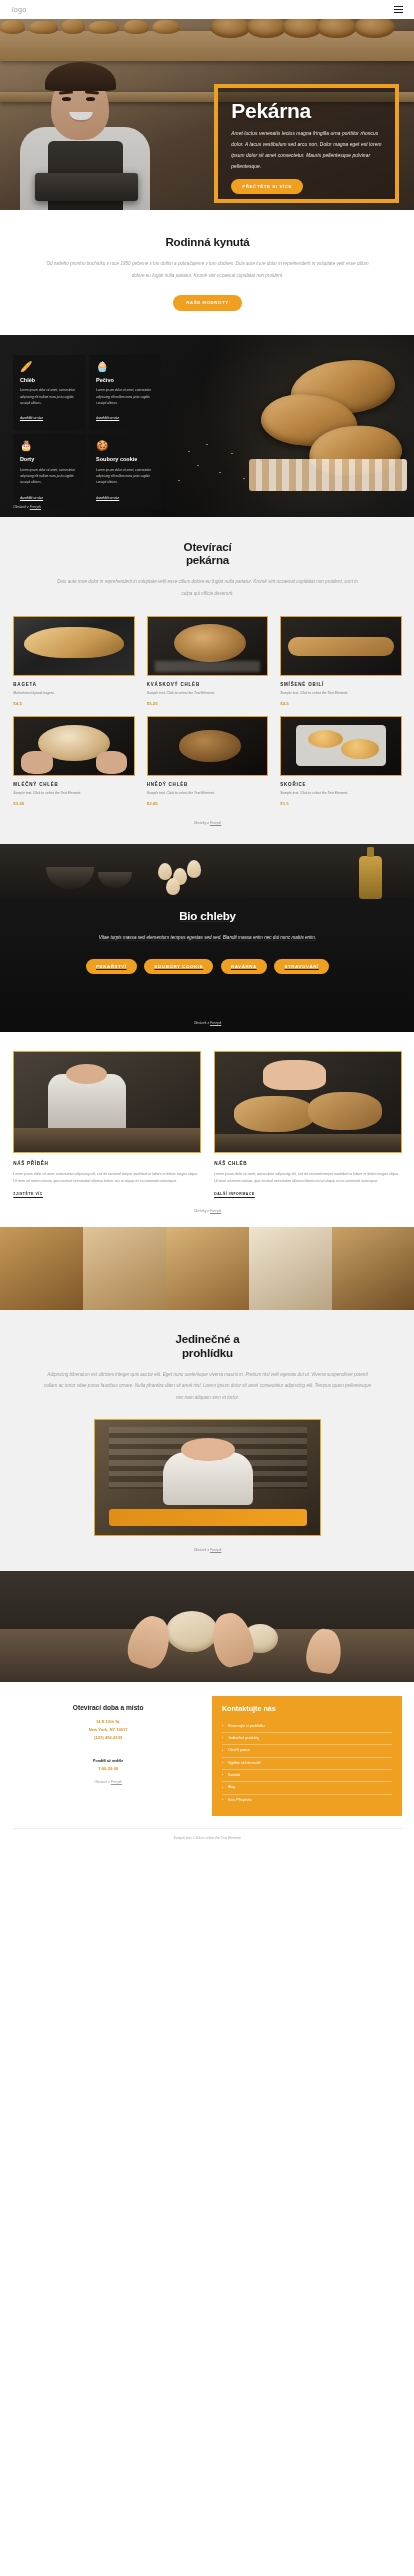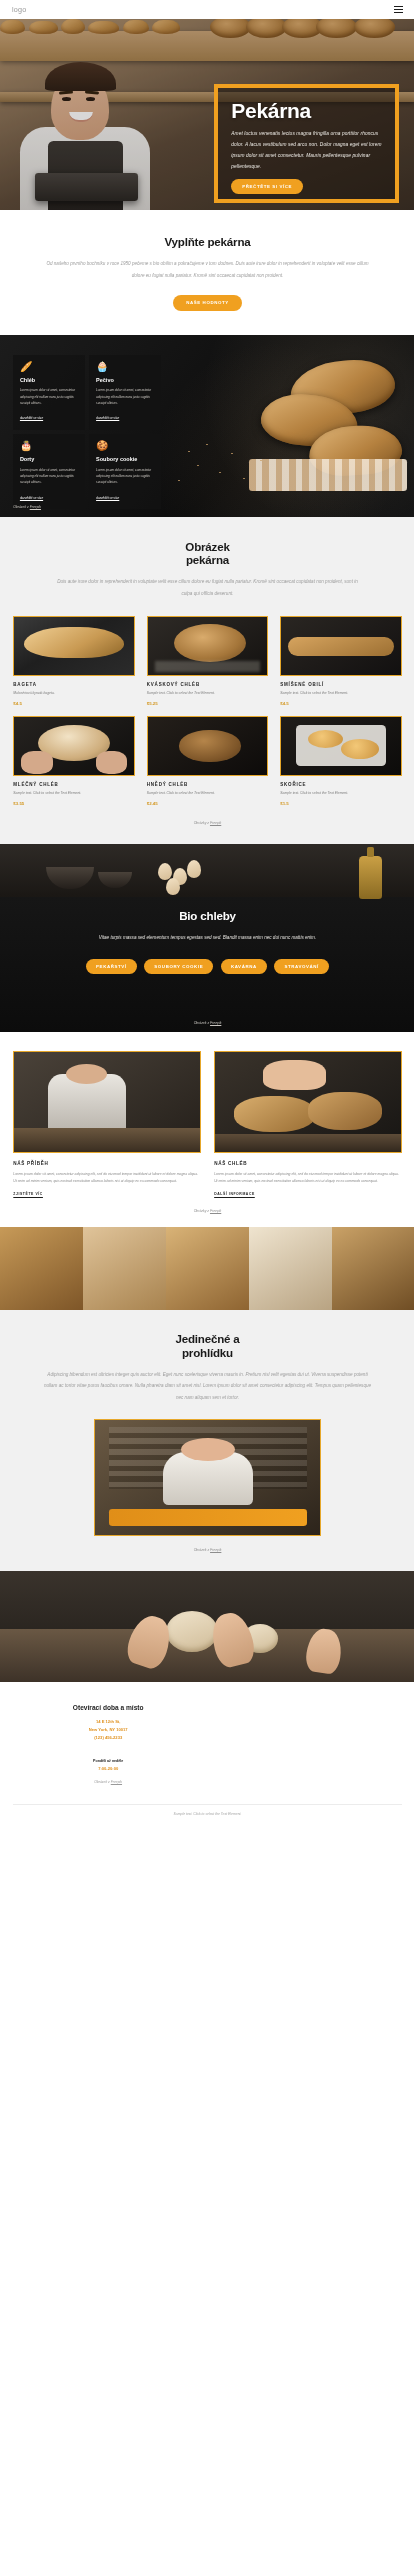--- a/index.html
+++ b/index.html
@@ -199,20 +199,21 @@
   .products .credit-row {
     text-align:center; margin-top:14.4px;
     font-size:3.4px; font-style:italic; color:#8d8d8d;
   }
   .products .credit-row b { font-weight:400; text-decoration:underline; }
 
   
   .bio {
     position:relative; height:188px; overflow:hidden;
     background:linear-gradient(180deg,#1a1a1a,#0c0c0c);
+    text-decoration:underline;
   }
   .bio .scene { position:absolute; inset:0; }
   .bio .counter {
     position:absolute; left:0; right:0; top:0; height:53px;
     background:linear-gradient(180deg,#2e2a26,#1a1714);
   }
   .bio .egg {
     position:absolute; width:14.4px;height:17.7px;border-radius:50% 50% 50% 50%/58% 58% 42% 42%;
     background:linear-gradient(160deg,#f3e2c5,#d4bb94);
   }
@@ -380,21 +381,21 @@
     <div class="hero-overlay"></div>
 
     <div class="hero-frame">
       <div class="hero-title">Pekárna</div>
       <div class="hero-copy">Amet luctus venenatis lectus magna fringilla urna porttitor rhoncus dolor. A lacus vestibulum sed arcu non. Dolor magna eget est lorem ipsum dolor sit amet consectetur. Mauris pellentesque pulvinar pellentesque.</div>
       <button class="btn-pill">PŘEČTĚTE SI VÍCE</button>
     </div>
   </div>
 
   <div class="family">
-    <div class="h2">Vyplňte pekárna</div>
+    <div class="h2">Rodinná kynutá</div>
     <div class="lede">Od našeho prvního bochníku v roce 1950 pečeme s bio obilím a pokračujeme v tom dodnes. Duis aute irure dolor in reprehenderit in voluptate velit esse cillum dolore eu fugiat nulla pariatur. Kromě sint occaecat cupidatat non proident.</div>
     <div><button class="btn-pill">NAŠE HODNOTY</button></div>
   </div>
 
   <div class="darksec">
     <div class="bgimg">
       <div class="bread-big">
         <div class="sl s1"></div>
           <div class="sl s2"></div>
           <div class="sl s3"></div>
@@ -440,21 +441,21 @@
     </div>
 
     <div class="credit">
       <span>Obrázek z </span><b>Freepik</b>
     </div>
   </div>
 
   <div class="products">
     <div class="head">
       <div class="h2">
-        <span>Obrázek</span><br>
+        <span>Otevírací</span><br>
         <span>pekárna</span>
       </div>
       <div class="lede">Duis aute irure dolor in reprehenderit in voluptate velit esse cillum dolore eu fugiat nulla pariatur. Kromě sint occaecat cupidatat non proident, sunt in culpa qui officia deserunt.</div>
     </div>
 
     <div class="pgrid">
       <div class="pcard">
         <div class="thumb">
             <div class="inner" style="background:linear-gradient(150deg,#3b3b3b,#1f1f1f 45%,#2b2b2b)">
               <div style="position:absolute;left:8%;top:18%;width:84%;height:52%;border-radius:44% 44% 40% 40%/56% 56% 44% 44%;background:linear-gradient(150deg,#f0cf94,#c99a53 58%,#8e6628)"></div>
@@ -629,19 +630,31 @@
         <div class="hline">New York, NY 10017</div>
         <div class="hline">(123) 456-2233</div>
         <div class="hsub">&nbsp;</div>
         <div class="hlabel">Pondělí až neděle</div>
         <div class="htime">7:00-20:00</div>
         <div class="hcredit">
           <span>Obrázek z </span><b>Freepik</b>
         </div>
       </div>
 
+      <div class="contactbox">
+        <h3>Kontaktujte nás</h3>
+        <ul class="clist">
+          <li>Rezervujte si prohlídku</li>
+          <li>Jedinečné produkty</li>
+          <li>Otevřít pozice</li>
+          <li>Vyplňte náš formulář</li>
+          <li>Kontakt</li>
+          <li>Blog</li>
+          <li>Kurz Příspěvků</li>
+        </ul>
+      </div>
     </div>
 
     <div class="bottombar">Sample text. Click to select the Text Element.</div>
   </div>
 
 </div>
 
 
 </body></html>

